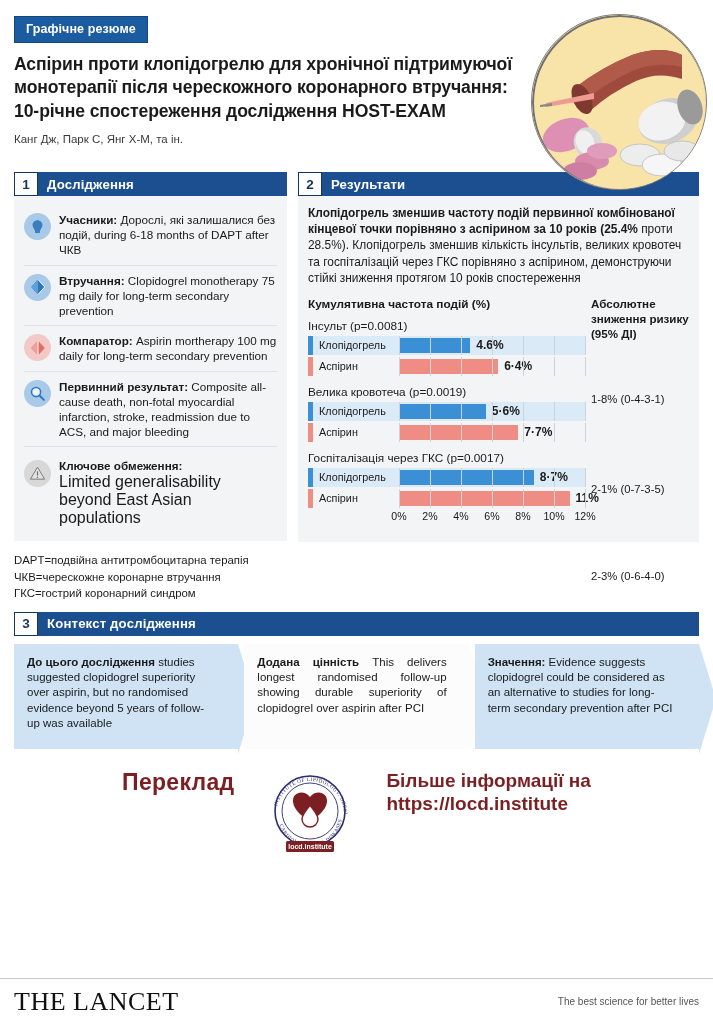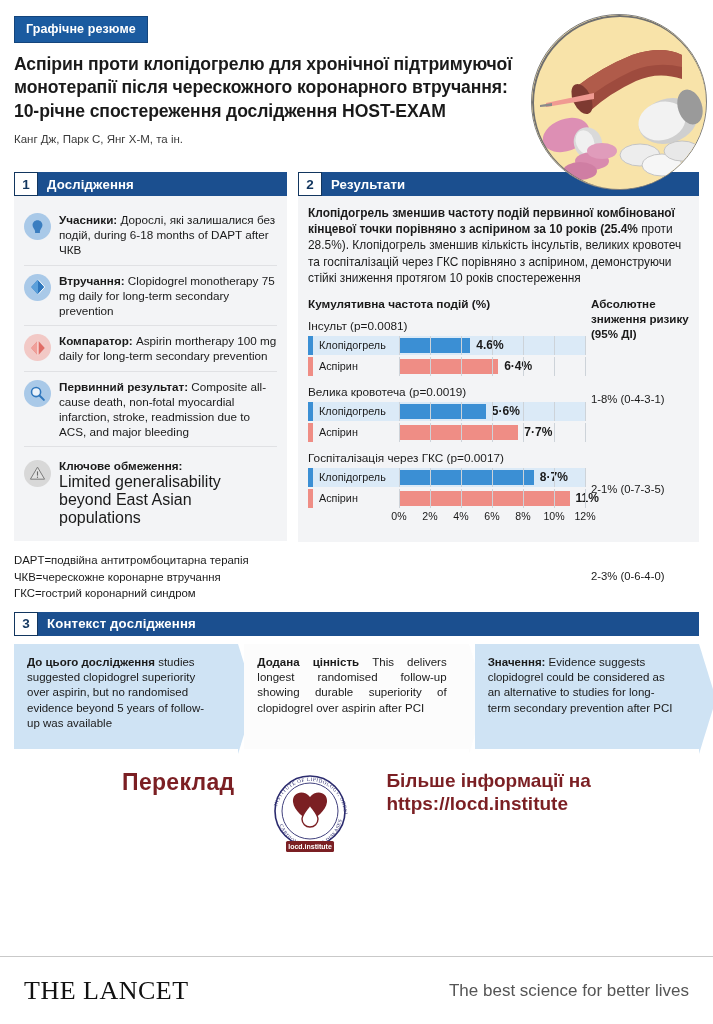--- a/index.html
+++ b/index.html
@@ -130,27 +130,27 @@
   
   .credits { display:flex; justify-content:center;
              gap:30px; margin-top:20px; padding:0 14px; height:108px; }
   .translate { font-size:23px; font-weight:700; color:#7b1f23; letter-spacing:.3px; }
   .moreinfo { font-size:19px; font-weight:700; color:#7b1f23; line-height:1.25; text-align:left; }
   .moreinfo .u { display:block; }
 
   .logo { width:92px; height:92px; position:relative; flex:0 0 92px; }
 
   .lancet-bar {
-    position:absolute; left:0; right:0; bottom:0; height:68px;
+    position:absolute; left:0; right:0; bottom:0; height:46px;
     border-top:1px solid #c9c9c9; background:#fff;
     display:flex; align-items:center; justify-content:space-between;
-    padding:0 24px;
+    padding:0 14px;
   }
   .lancet { font-family:"Liberation Serif", serif; font-size:26px; letter-spacing:.5px; color:#111; }
-  .tagline { font-size:17px; color:#555; }
+  .tagline { font-size:10px; color:#555; }
 </style>
 </head>
 <body>
 
 <div class="header">
   <div class="badge">Графічне резюме</div>
   <div class="title">Аспірин проти клопідогрелю для хронічної підтримуючої монотерапії після черескожного коронарного втручання: 10-річне спостереження дослідження HOST-EXAM</div>
   <div class="authors">Канг Дж, Парк С, Янг Х-М, та ін.</div>
 
   <div class="hero">

